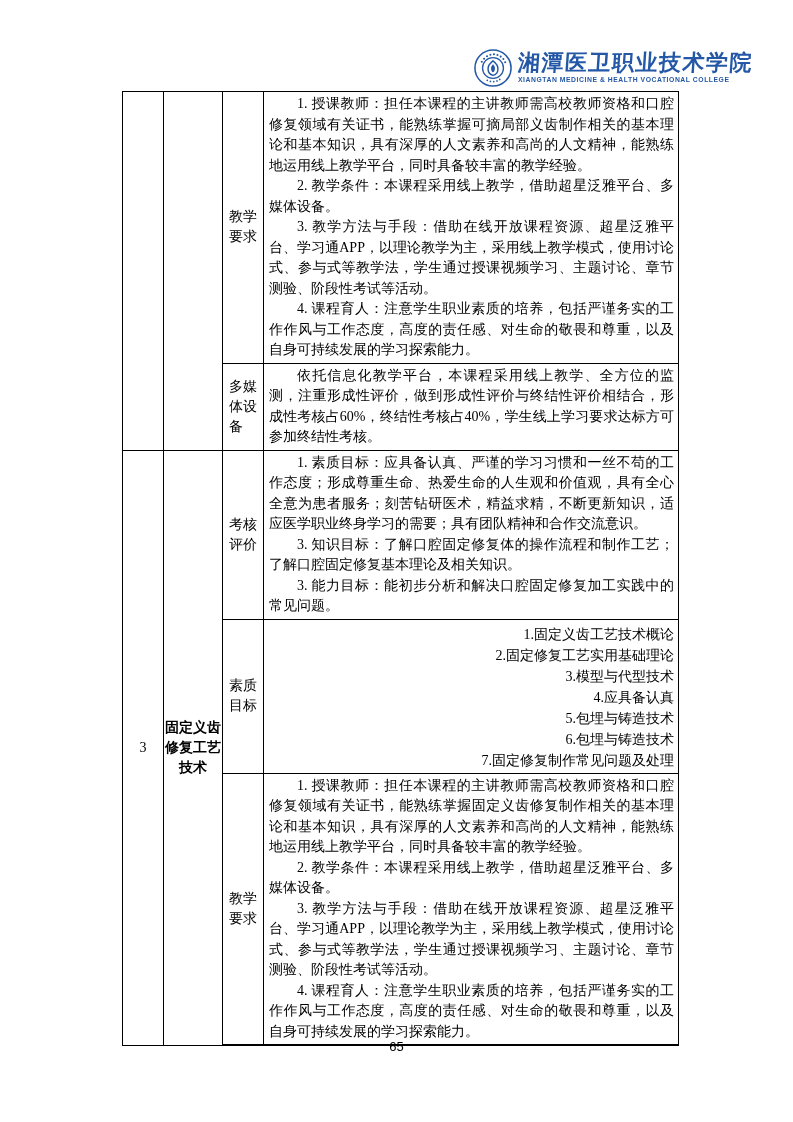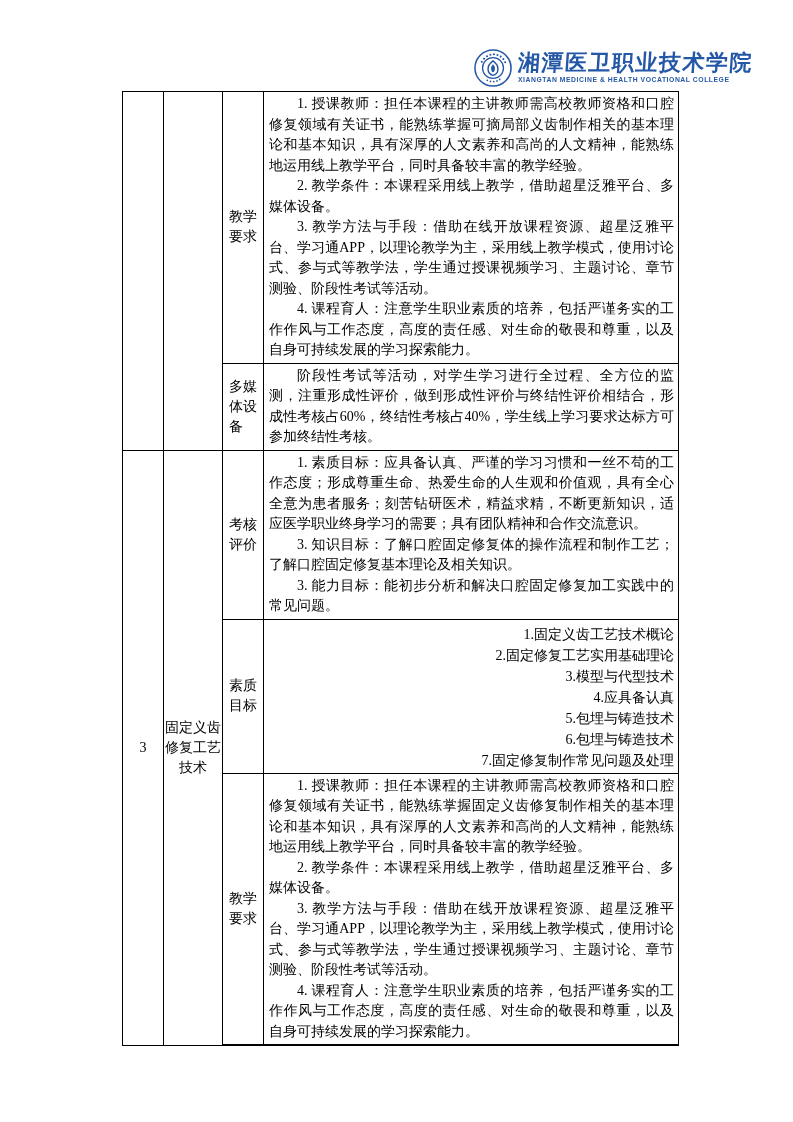--- a/index.html
+++ b/index.html
@@ -35,21 +35,21 @@
     border:1px solid #000;
     vertical-align:middle;
     font-size:14px;
   }
   table.syllabus tr.last td{border-bottom-width:2px;}
   col.c-num{width:41px;}
   col.c-course{width:59px;}
   col.c-label{width:41px;}
   col.c-content{width:415px;}
   td.num-cell{text-align:center;line-height:20px;padding:0;}
-  td.course-cell{text-align:center;line-height:20px;padding:0 1px;}
+  td.course-cell{text-align:center;line-height:20px;padding:0 1px;font-weight:bold;}
   td.label-cell{text-align:left;line-height:20px;padding:0 6px;}
   td.content-cell{vertical-align:top;padding:2px 4px 2px 5px;}
   .tr-a1{height:266px;}
   .tr-a2{height:86px;}
   .tr-b1{height:158px;}
   .tr-b2{height:147px;}
   .tr-b3{height:259px;}
   .para{
     margin:0;text-indent:2em;line-height:20.5px;
     text-align:justify;text-justify:inter-ideograph;
@@ -115,21 +115,21 @@
           <p class="para">1. 授课教师：担任本课程的主讲教师需高校教师资格和口腔修复领域有关证书，能熟练掌握可摘局部义齿制作相关的基本理论和基本知识，具有深厚的人文素养和高尚的人文精神，能熟练地运用线上教学平台，同时具备较丰富的教学经验。</p>
           <p class="para">2. 教学条件：本课程采用线上教学，借助超星泛雅平台、多媒体设备。</p>
           <p class="para">3. 教学方法与手段：借助在线开放课程资源、超星泛雅平台、学习通APP，以理论教学为主，采用线上教学模式，使用讨论式、参与式等教学法，学生通过授课视频学习、主题讨论、章节测验、阶段性考试等活动。</p>
           <p class="para">4. 课程育人：注意学生职业素质的培养，包括严谨务实的工作作风与工作态度，高度的责任感、对生命的敬畏和尊重，以及自身可持续发展的学习探索能力。</p>
         </td>
       </tr>
 
       <tr class="tr-a2">
         <td class="label-cell">多媒体设备</td>
         <td class="content-cell">
-          <p class="para">阶段性考试等活动，对学生学习进行全过程、全方位的监测，注重形成性评价，做到形成性评价与终结性评价相结合，形成性考核占60%，终结性考核占40%，学生线上学习要求达标方可参加终结性考核。</p>
+          <p class="para">依托信息化教学平台，本课程采用线上教学、全方位的监测，注重形成性评价，做到形成性评价与终结性评价相结合，形成性考核占60%，终结性考核占40%，学生线上学习要求达标方可参加终结性考核。</p>
         </td>
       </tr>
 
       <tr class="tr-b1">
         <td class="num-cell" rowspan="3">3</td>
         <td class="course-cell" rowspan="3">固定义齿修复工艺技术</td>
         <td class="label-cell">考核评价</td>
         <td class="content-cell">
           <p class="para">1. 素质目标：应具备认真、严谨的学习习惯和一丝不苟的工作态度；形成尊重生命、热爱生命的人生观和价值观，具有全心全意为患者服务；刻苦钻研医术，精益求精，不断更新知识，适应医学职业终身学习的需要；具有团队精神和合作交流意识。</p>
           <p class="para">3. 知识目标：了解口腔固定修复体的操作流程和制作工艺；了解口腔固定修复基本理论及相关知识。</p>
@@ -157,14 +157,15 @@
         <td class="content-cell">
           <p class="para">1. 授课教师：担任本课程的主讲教师需高校教师资格和口腔修复领域有关证书，能熟练掌握固定义齿修复制作相关的基本理论和基本知识，具有深厚的人文素养和高尚的人文精神，能熟练地运用线上教学平台，同时具备较丰富的教学经验。</p>
           <p class="para">2. 教学条件：本课程采用线上教学，借助超星泛雅平台、多媒体设备。</p>
           <p class="para">3. 教学方法与手段：借助在线开放课程资源、超星泛雅平台、学习通APP，以理论教学为主，采用线上教学模式，使用讨论式、参与式等教学法，学生通过授课视频学习、主题讨论、章节测验、阶段性考试等活动。</p>
           <p class="para">4. 课程育人：注意学生职业素质的培养，包括严谨务实的工作作风与工作态度，高度的责任感、对生命的敬畏和尊重，以及自身可持续发展的学习探索能力。</p>
         </td>
       </tr>
     </tbody>
   </table>
 
+  <div class="page-number">65</div>
 
 </div>
 
 </body></html>

